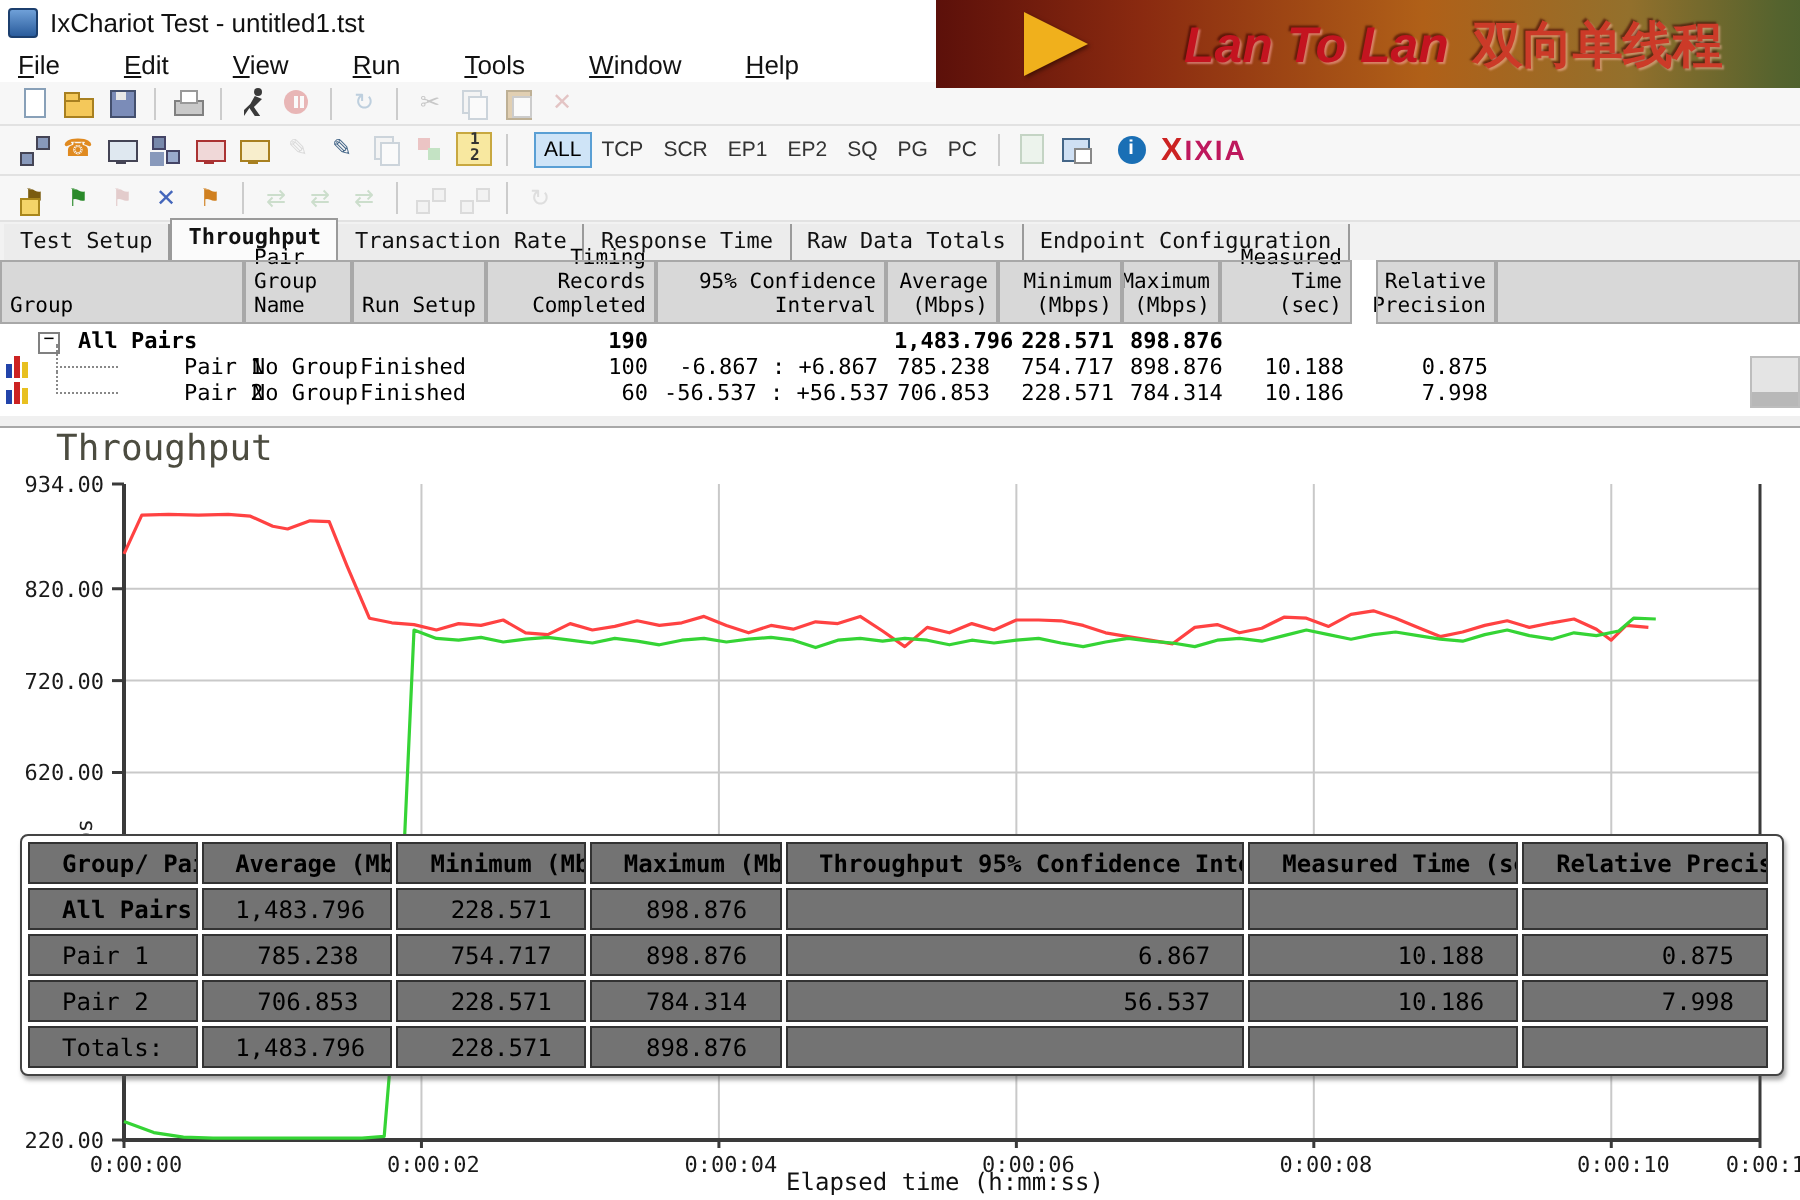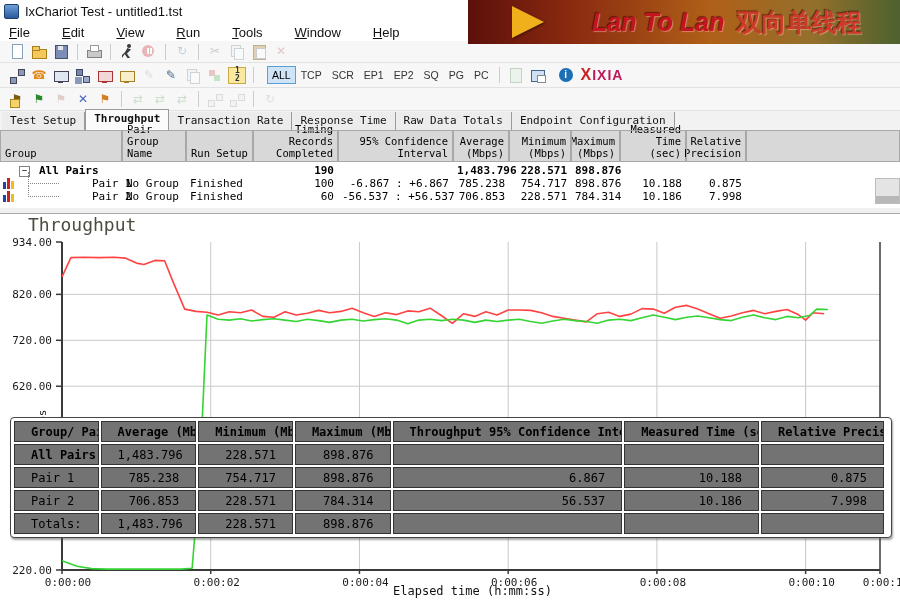--- a/index.html
+++ b/index.html
@@ -97,22 +97,22 @@
   .tab.active{background:#fbfbfb;border:1px solid #9a9a9a;border-bottom:none;height:16px;font-weight:bold;}
 
   
   .pairs{position:absolute;left:0;top:130px;width:900px;height:76px;background:#fff;z-index:1;}
   .phead{display:flex;height:32px;}
   .hc{box-sizing:border-box;background:#d8d8d8;border:1px solid;border-color:#fff #7e7e7e #7e7e7e #fff;
       outline:1px solid #a8a8a8;outline-offset:-1px;
       font-family:"DejaVu Sans Mono","Liberation Mono",monospace;font-size:10.5px;line-height:12px;color:#000;
       display:flex;align-items:flex-end;padding:2px 4px;white-space:pre-line;}
   .hc.r{justify-content:flex-end;text-align:right;}
-  .c0{width:122px;} .c1{width:64px;} .c2{width:67px;} .c3{width:85px;} .c4{width:115px;}
-  .c5{width:56px;} .c6{width:62px;} .c7{width:49px;} .c8{width:66px;} .c9{width:60px;} .c10{flex:1;}
+  .c0{width:122px;} .c1{width:54px;} .c2{width:67px;} .c3{width:85px;} .c4{width:115px;}
+  .c5{width:56px;} .c6{width:62px;} .c7{width:49px;} .c8{width:66px;} .c9{width:60px;margin-left:12px;} .c10{flex:1;}
   .prow{display:flex;height:13px;font-family:"DejaVu Sans Mono","Liberation Mono",monospace;
         font-size:11px;line-height:13px;color:#000;}
   .prow.bold{font-weight:bold;}
   .bc{box-sizing:border-box;padding:0 4px;overflow:visible;white-space:nowrap;}
   .bc.r{text-align:right;}
   .gcell{position:relative;}
   .expander{position:absolute;left:19px;top:2px;width:9px;height:9px;border:1px solid #808080;background:#fff;
             font:9px "DejaVu Sans Mono",monospace;line-height:7px;text-align:center;color:#000;}
   .glabel-root{margin-left:35px;}
   .glabel-child{margin-left:88px;}

